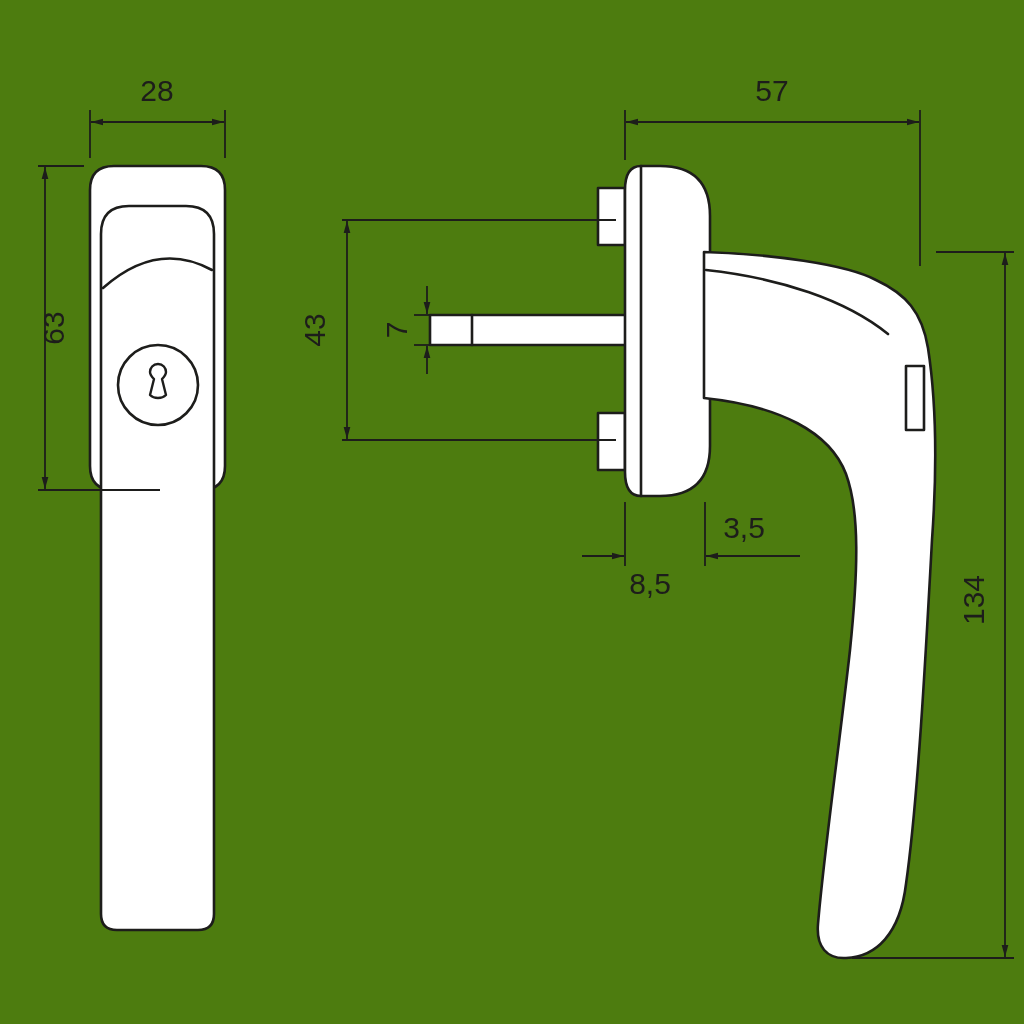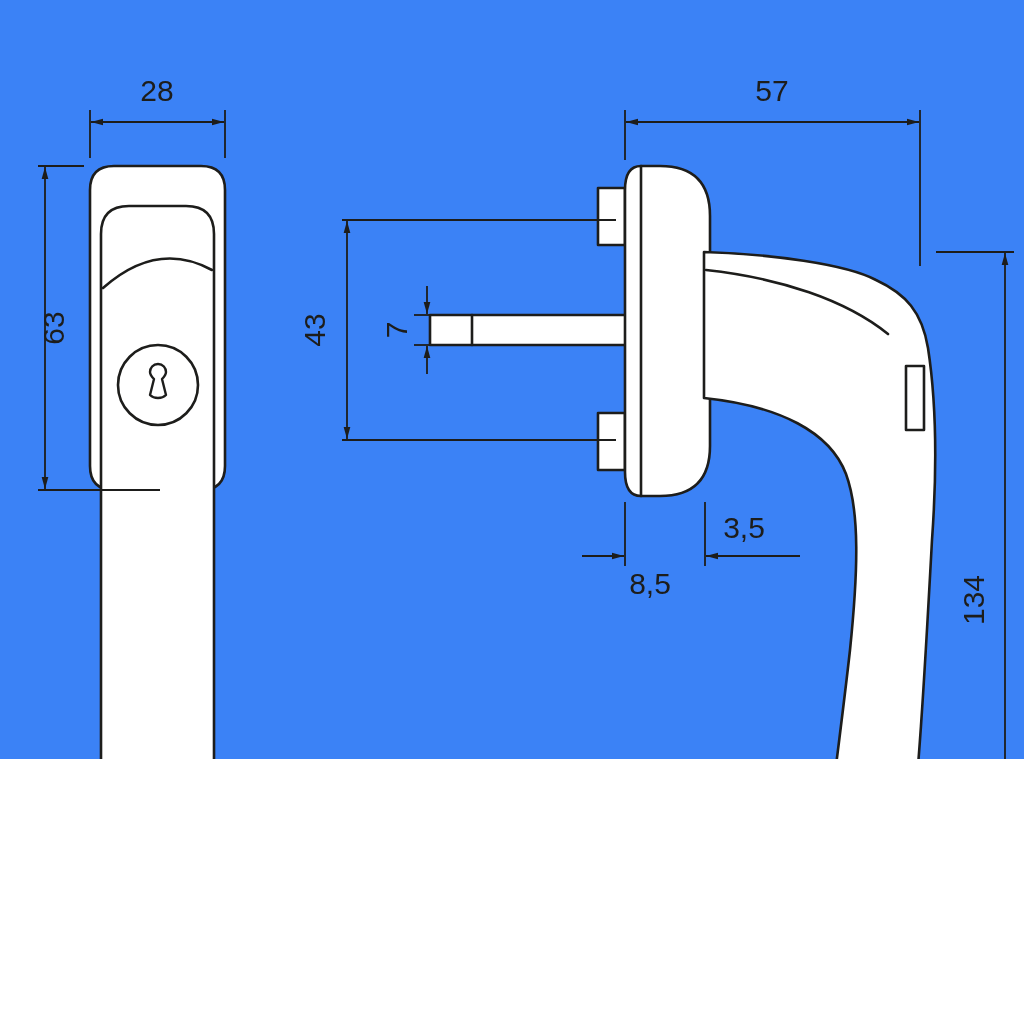--- a/index.html
+++ b/index.html
@@ -4,22 +4,22 @@
 <style>
   html, body {
     margin: 0;
     padding: 0;
     background: #ffffff;
     font-family: "Liberation Sans", sans-serif;
   }
   .canvas {
     position: relative;
     width: 1024px;
-    height: 759px;
-    background: #3b82f6;
+    height: 1024px;
+    background: #4d7c0f;
     overflow: hidden;
     text-align: center;
   }
   svg text {
     font-family: "Liberation Sans", sans-serif;
     font-size: 30px;
     fill: #1d1d1b;
   }
   .obj {
     fill: #ffffff;

